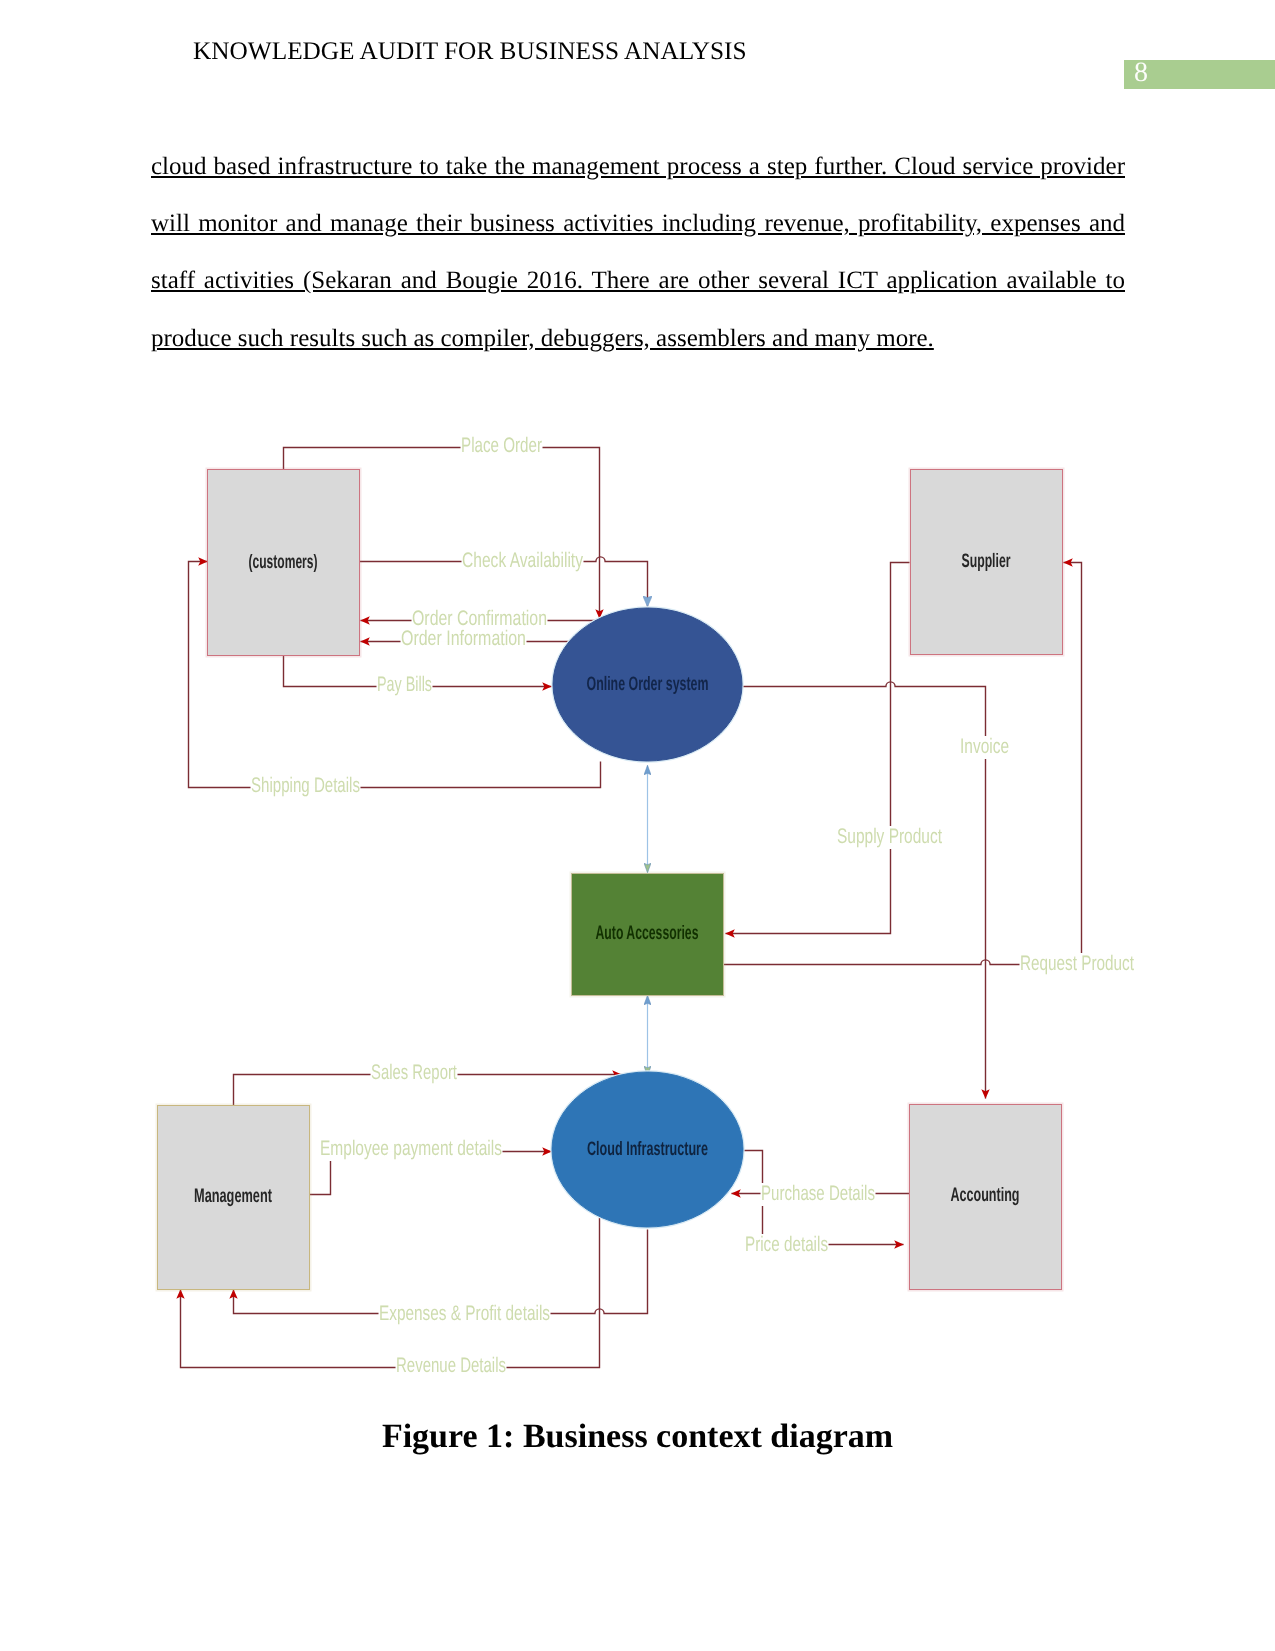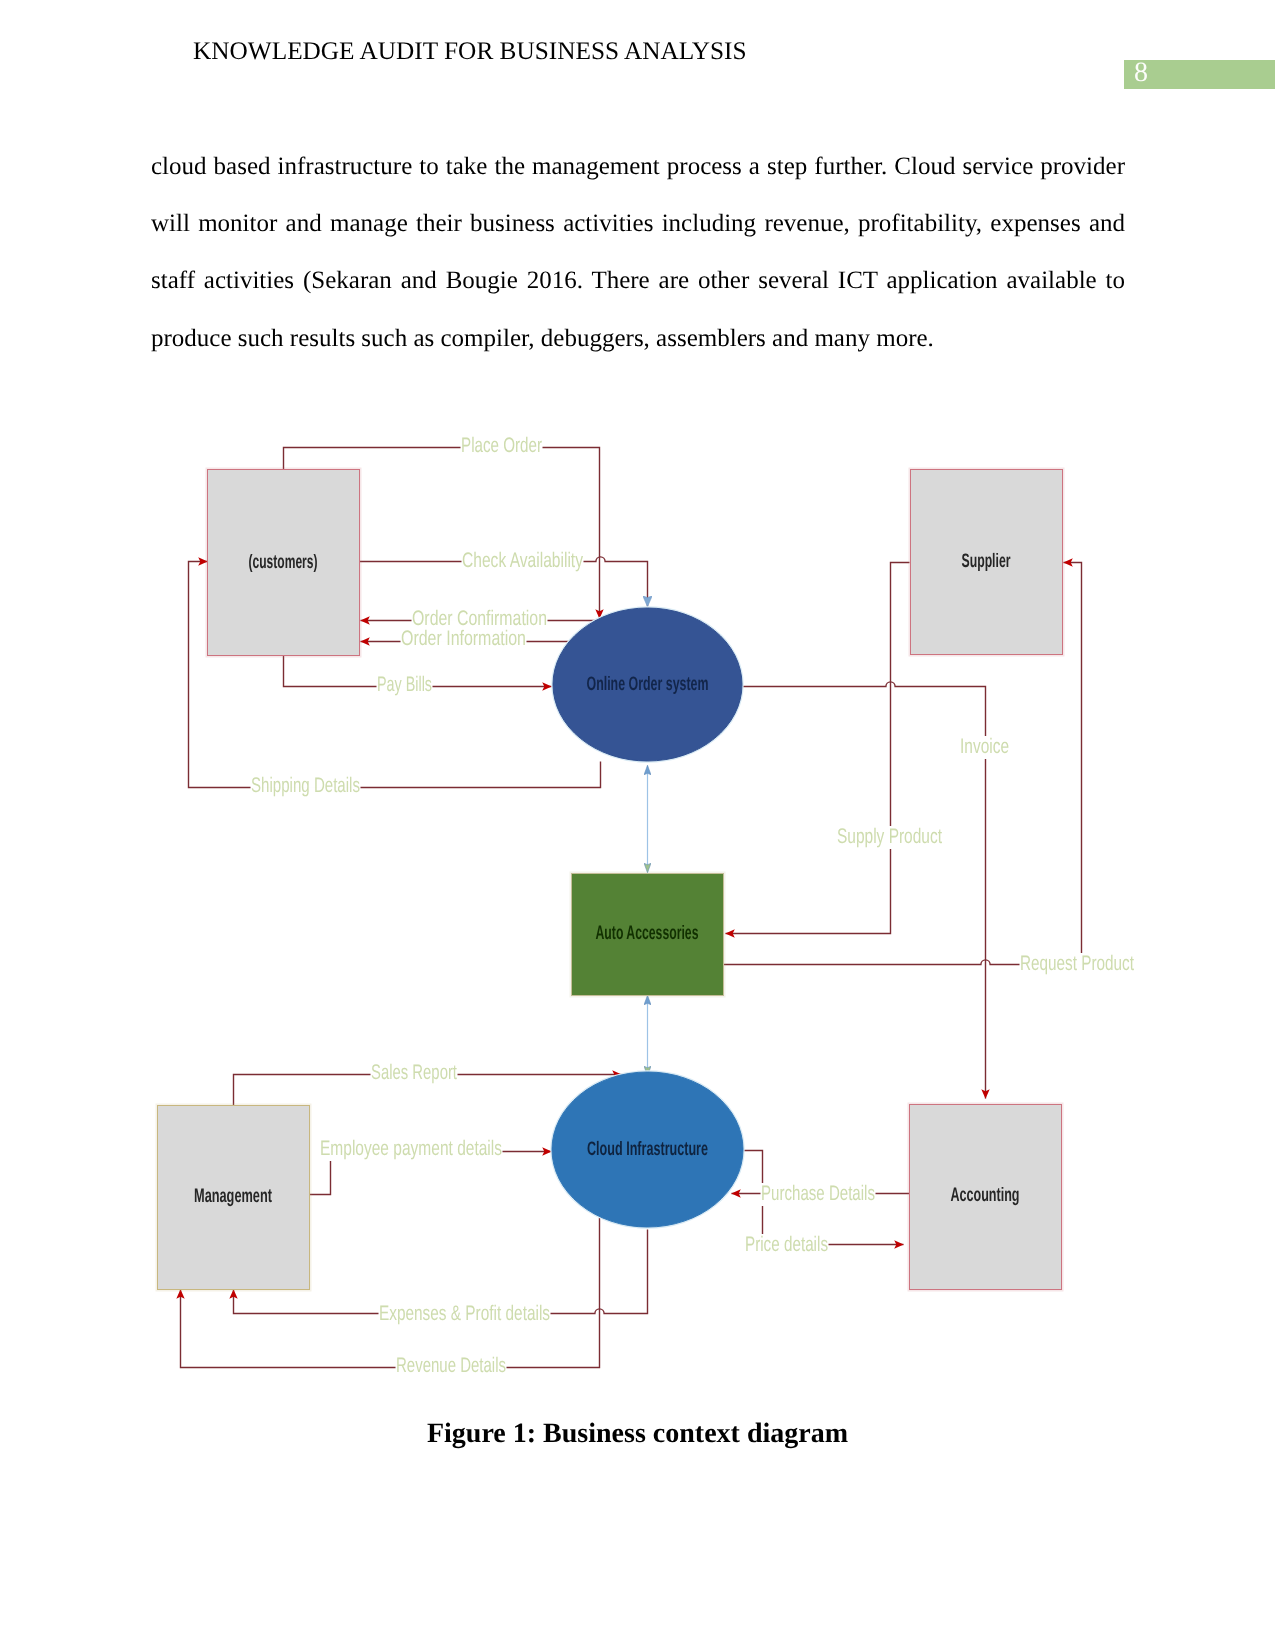--- a/index.html
+++ b/index.html
@@ -2,27 +2,27 @@
 <html><head>
 <meta charset="utf-8">
 <style>
   html,body{margin:0;padding:0;background:#fff;}
   body{width:1275px;height:1651px;font-family:"Liberation Serif",serif;overflow:hidden;
         -webkit-font-smoothing:antialiased;text-rendering:geometricPrecision;}
   .page{position:relative;width:1275px;height:1651px;background:#fff;}
   .hdr{position:absolute;left:165px;top:37px;font-size:25.3px;white-space:nowrap;color:#000;margin-left:28px;}
   .pagenum-bar{position:absolute;left:1124px;top:60px;width:151px;height:29px;background:#a9cd90;}
   .pagenum{position:absolute;left:1134px;top:57px;font-size:28px;color:#fcfdfa;}
-  .para{position:absolute;left:151px;top:138px;width:974px;font-size:25px;line-height:57.2px;text-align:justify;color:#000;}
+  .para{position:absolute;left:151px;top:138px;width:974px;font-size:25px;line-height:57.2px;text-align:justify;color:#000;text-decoration:underline;}
   .fig{position:absolute;left:0;top:0;width:1275px;height:1651px;
        -webkit-font-smoothing:antialiased;shape-rendering:geometricPrecision;}
   .fig text{-webkit-font-smoothing:antialiased;}
   #nodelabels,#flowlabels{will-change:opacity;opacity:0.999;}
   .hdr,.para,.cap,.pagenum{will-change:opacity;opacity:0.999;}
-  .cap{position:absolute;left:0;top:1418px;width:1275px;text-align:center;font-size:28px;font-weight:bold;}
+  .cap{position:absolute;left:0;top:1418px;width:1275px;text-align:center;font-size:34px;font-weight:bold;}
 </style>
 </head>
 <body>
 
 <div class="page">
   <div class="hdr">KNOWLEDGE AUDIT FOR BUSINESS ANALYSIS</div>
   <div class="pagenum-bar"></div>
   <div class="pagenum">8</div>
   <div class="para">cloud based infrastructure to take the management process a step further. Cloud service provider will monitor and manage their business activities including revenue, profitability, expenses and staff activities (Sekaran and Bougie 2016. There are other several ICT application available to produce such results such as compiler, debuggers, assemblers and many more.</div>
   <svg class="fig" width="1275" height="1651" viewBox="0 0 1275 1651">

